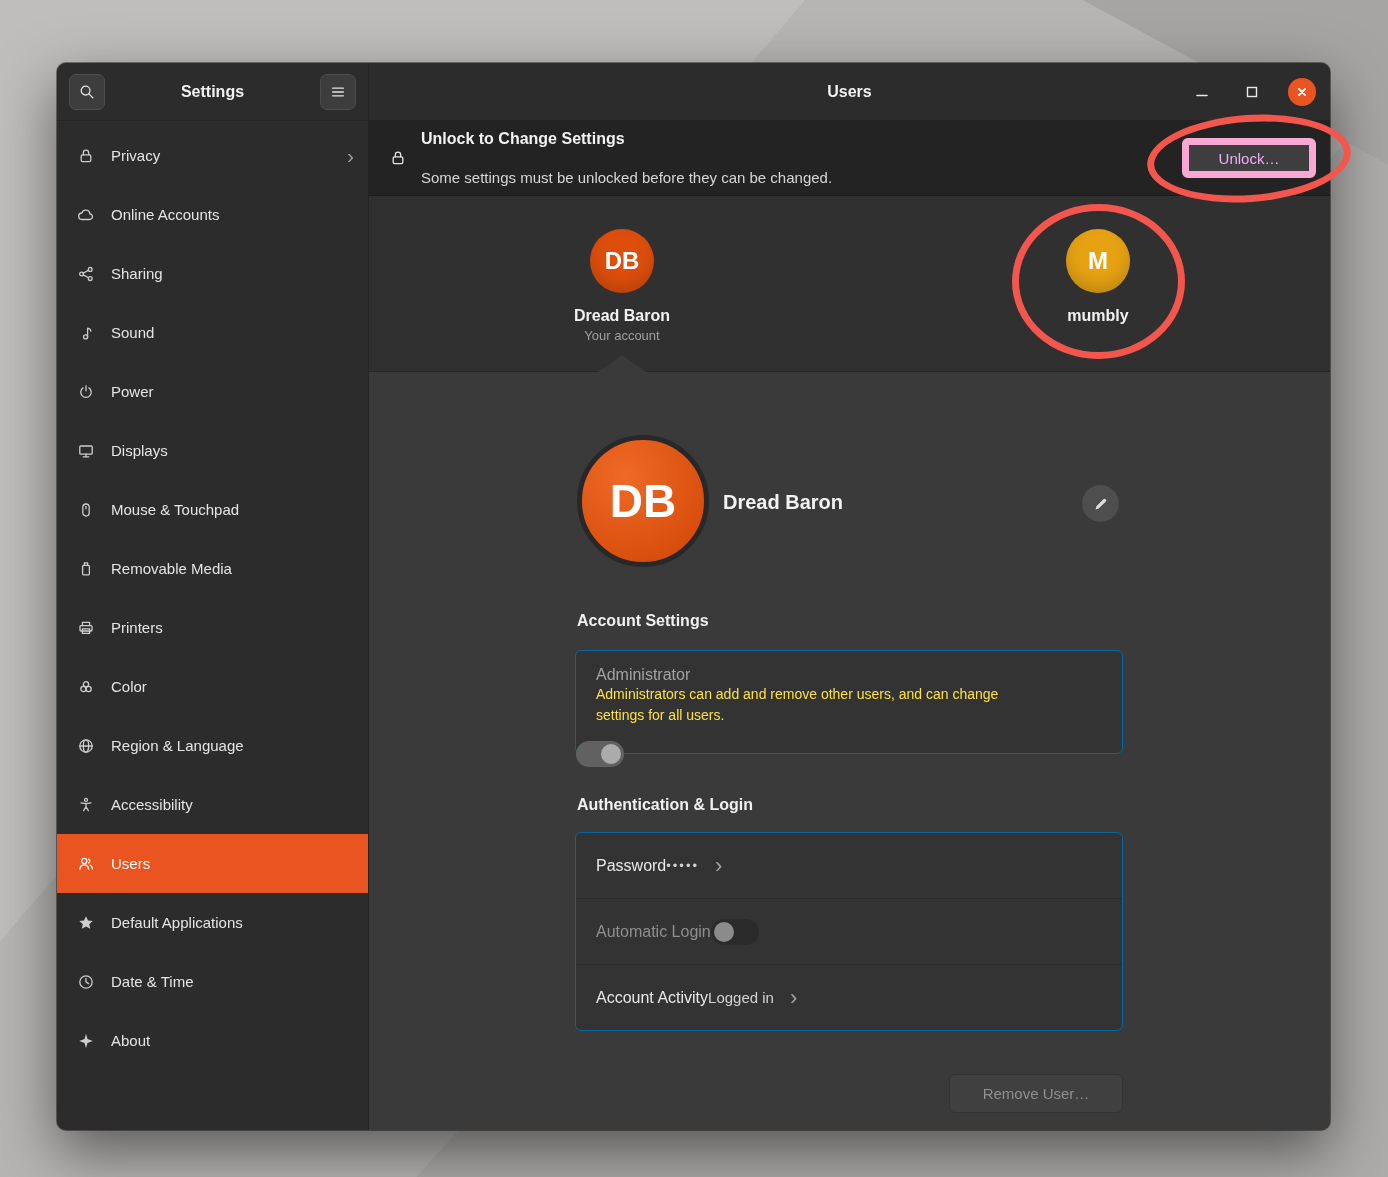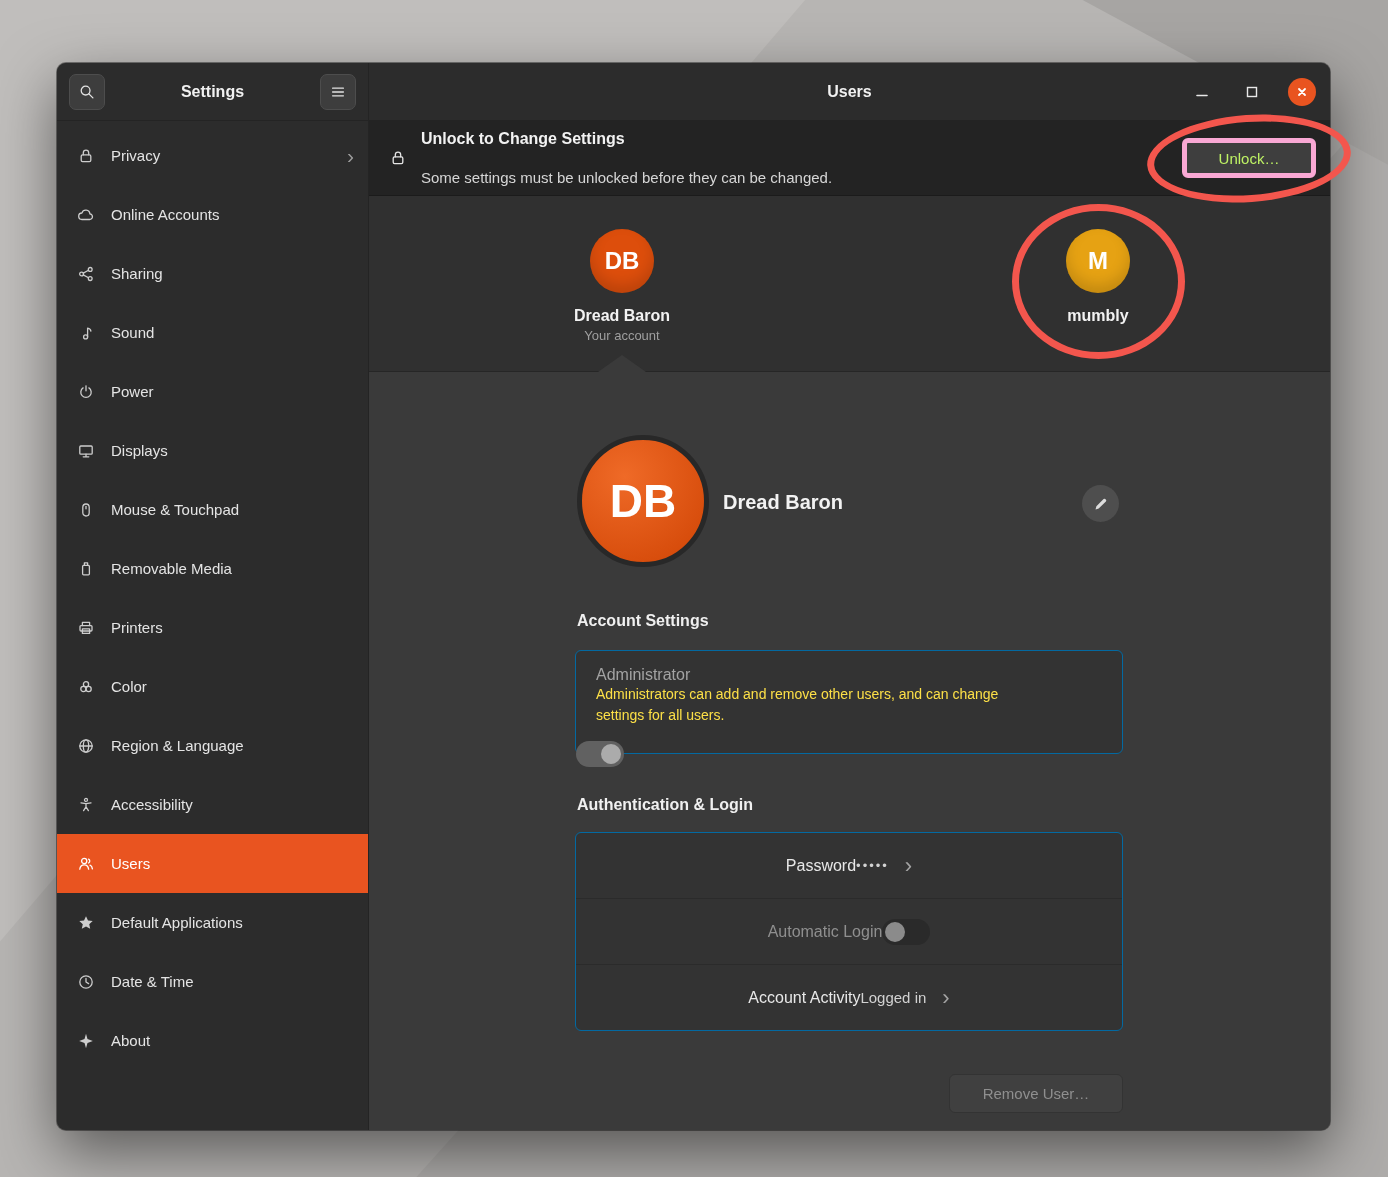--- a/index.html
+++ b/index.html
@@ -41,21 +41,21 @@
   .win-controls{position:absolute;right:14px;top:0;height:58px;display:flex;align-items:center;gap:22px;}
   .wc{width:28px;height:28px;display:flex;align-items:center;justify-content:center;border-radius:50%;}
   .wc.close{background:#E95420;}
 
   
   .unlock-bar{height:75px;background:#232323;border-bottom:1px solid #1b1b1b;display:flex;align-items:center;padding:0 14px 0 20px;gap:14px;box-sizing:border-box;}
   .unlock-icon{display:flex;color:#e6e6e6;flex:none;}
   .unlock-text{flex:1;}
   .unlock-title{font-weight:bold;font-size:16px;color:#f2f2f2;}
   .unlock-sub{margin-top:21px;font-size:15px;color:#d6d6d6;}
-  .unlock-btn{width:134px;height:40px;flex:none;background:#3e3e3e;border:5px solid #f9a8d4;border-radius:6px;color:#bef264;font-size:15px;display:flex;align-items:center;justify-content:center;box-sizing:border-box;}
+  .unlock-btn{width:134px;height:40px;flex:none;background:#3e3e3e;border:7px solid #f9a8d4;border-radius:6px;color:#f0abfc;font-size:15px;display:flex;align-items:center;justify-content:center;box-sizing:border-box;}
 
   
   .carousel{height:176px;background:#303030;border-bottom:1px solid #262626;position:relative;box-sizing:border-box;}
   .carousel-user{position:absolute;top:33px;width:170px;display:flex;flex-direction:column;align-items:center;}
   .carousel-user.u0{left:168px;}
   .carousel-user.u1{left:644px;}
   .c-avatar{width:64px;height:64px;border-radius:50%;display:flex;align-items:center;justify-content:center;color:#fff;font-weight:bold;font-size:24px;box-shadow:inset 0 -8px 14px rgba(0,0,0,.15);}
   .c-name{margin-top:14px;font-weight:bold;font-size:16px;color:#f2f2f2;}
   .c-sub{margin-top:3px;font-size:13px;color:#9f9f9f;}
   .notch{position:absolute;bottom:-1px;left:229px;width:0;height:0;border-left:24px solid transparent;border-right:24px solid transparent;border-bottom:17px solid #3a3a3a;}
@@ -67,21 +67,21 @@
   .edit-btn{position:absolute;left:713px;top:113px;width:37px;height:37px;border-radius:50%;background:#4e4e4e;color:#dcdcdc;display:flex;align-items:center;justify-content:center;}
   .section-h{position:absolute;font-weight:bold;font-size:16px;color:#f0f0f0;}
   .h1{left:208px;top:240px;}
   .h2{left:208px;top:424px;}
   .card{position:absolute;left:206px;width:548px;background:#333333;border:1px solid #0369a1;border-radius:6px;box-sizing:border-box;}
   .card.admin{top:278px;height:104px;padding:15px 20px;}
   .admin-label{font-size:16px;color:#a3a3a3;}
   .admin-desc{font-size:14px;color:#fde047;width:430px;line-height:1.5;}
   .admin-toggle{position:absolute;right:20px;top:15px;}
   .card.auth{top:460px;height:199px;display:flex;flex-direction:column;padding:0;}
-  .auth-row{flex:1;display:flex;align-items:center;justify-content:center;padding:0 20px;border-bottom:1px solid #2b2b2b;}
+  .auth-row{flex:1;display:flex;align-items:center;justify-content:flex-start;padding:0 20px;border-bottom:1px solid #2b2b2b;}
   .auth-row:last-child{border-bottom:none;}
   .rlbl{font-size:16px;color:#e8e8e8;}
   .auth-row.dim .rlbl{color:#8f8f8f;}
   .rright{display:flex;align-items:center;gap:16px;}
   .val{font-size:15px;color:#d2d2d2;}
   .val.dots{letter-spacing:2px;font-size:13px;}
   .chev2{color:#a3a3a3;font-size:22px;line-height:1;}
   .toggle{width:48px;height:26px;border-radius:13px;background:#2a2a2a;position:relative;display:inline-block;}
   .toggle .knob{position:absolute;top:3px;left:3px;width:20px;height:20px;border-radius:50%;background:#8b8b8b;}
   .toggle.on{background:#616161;}

